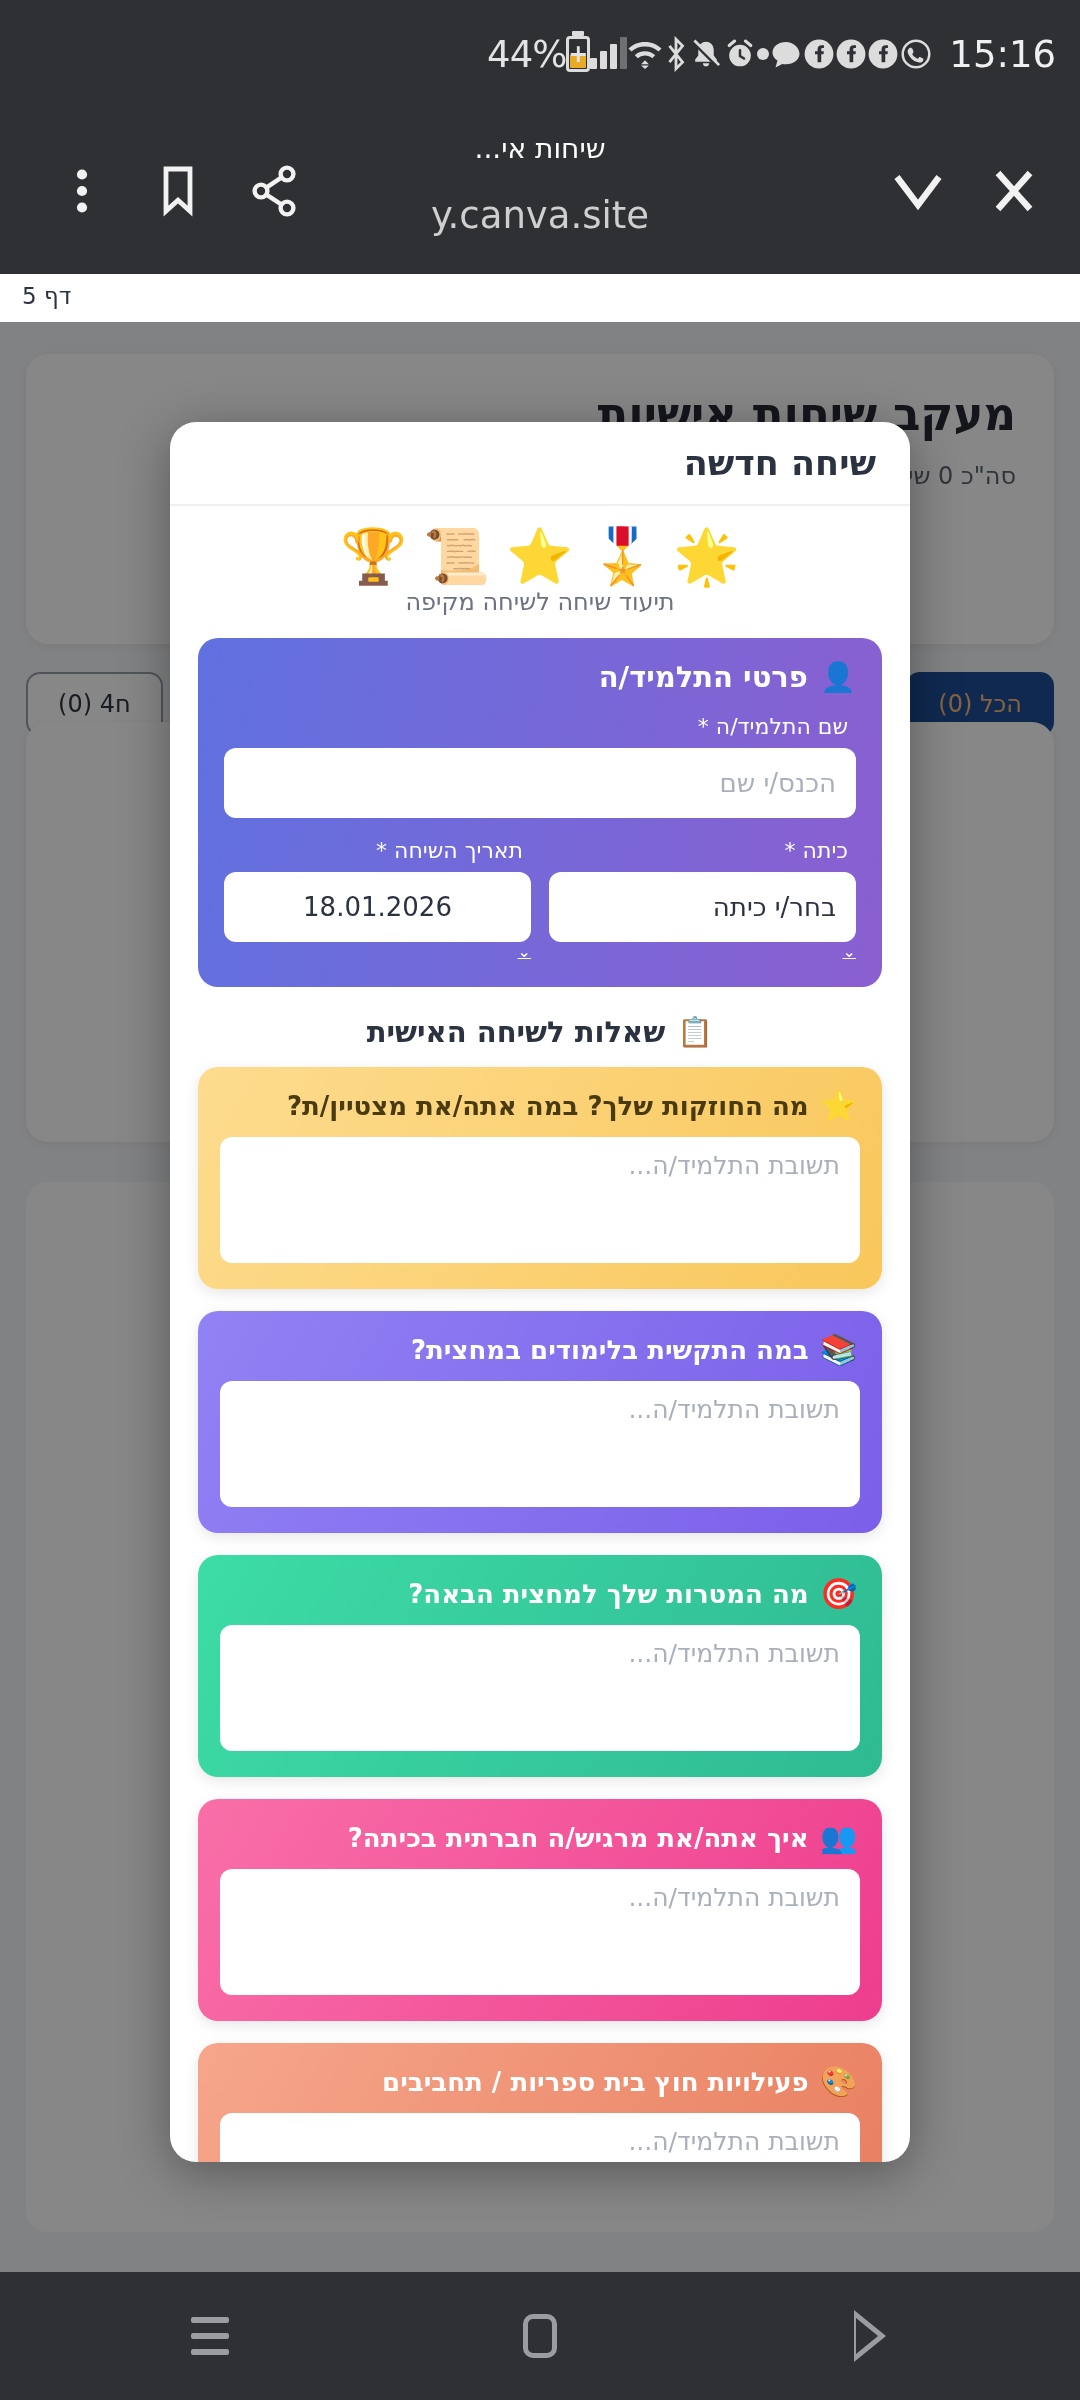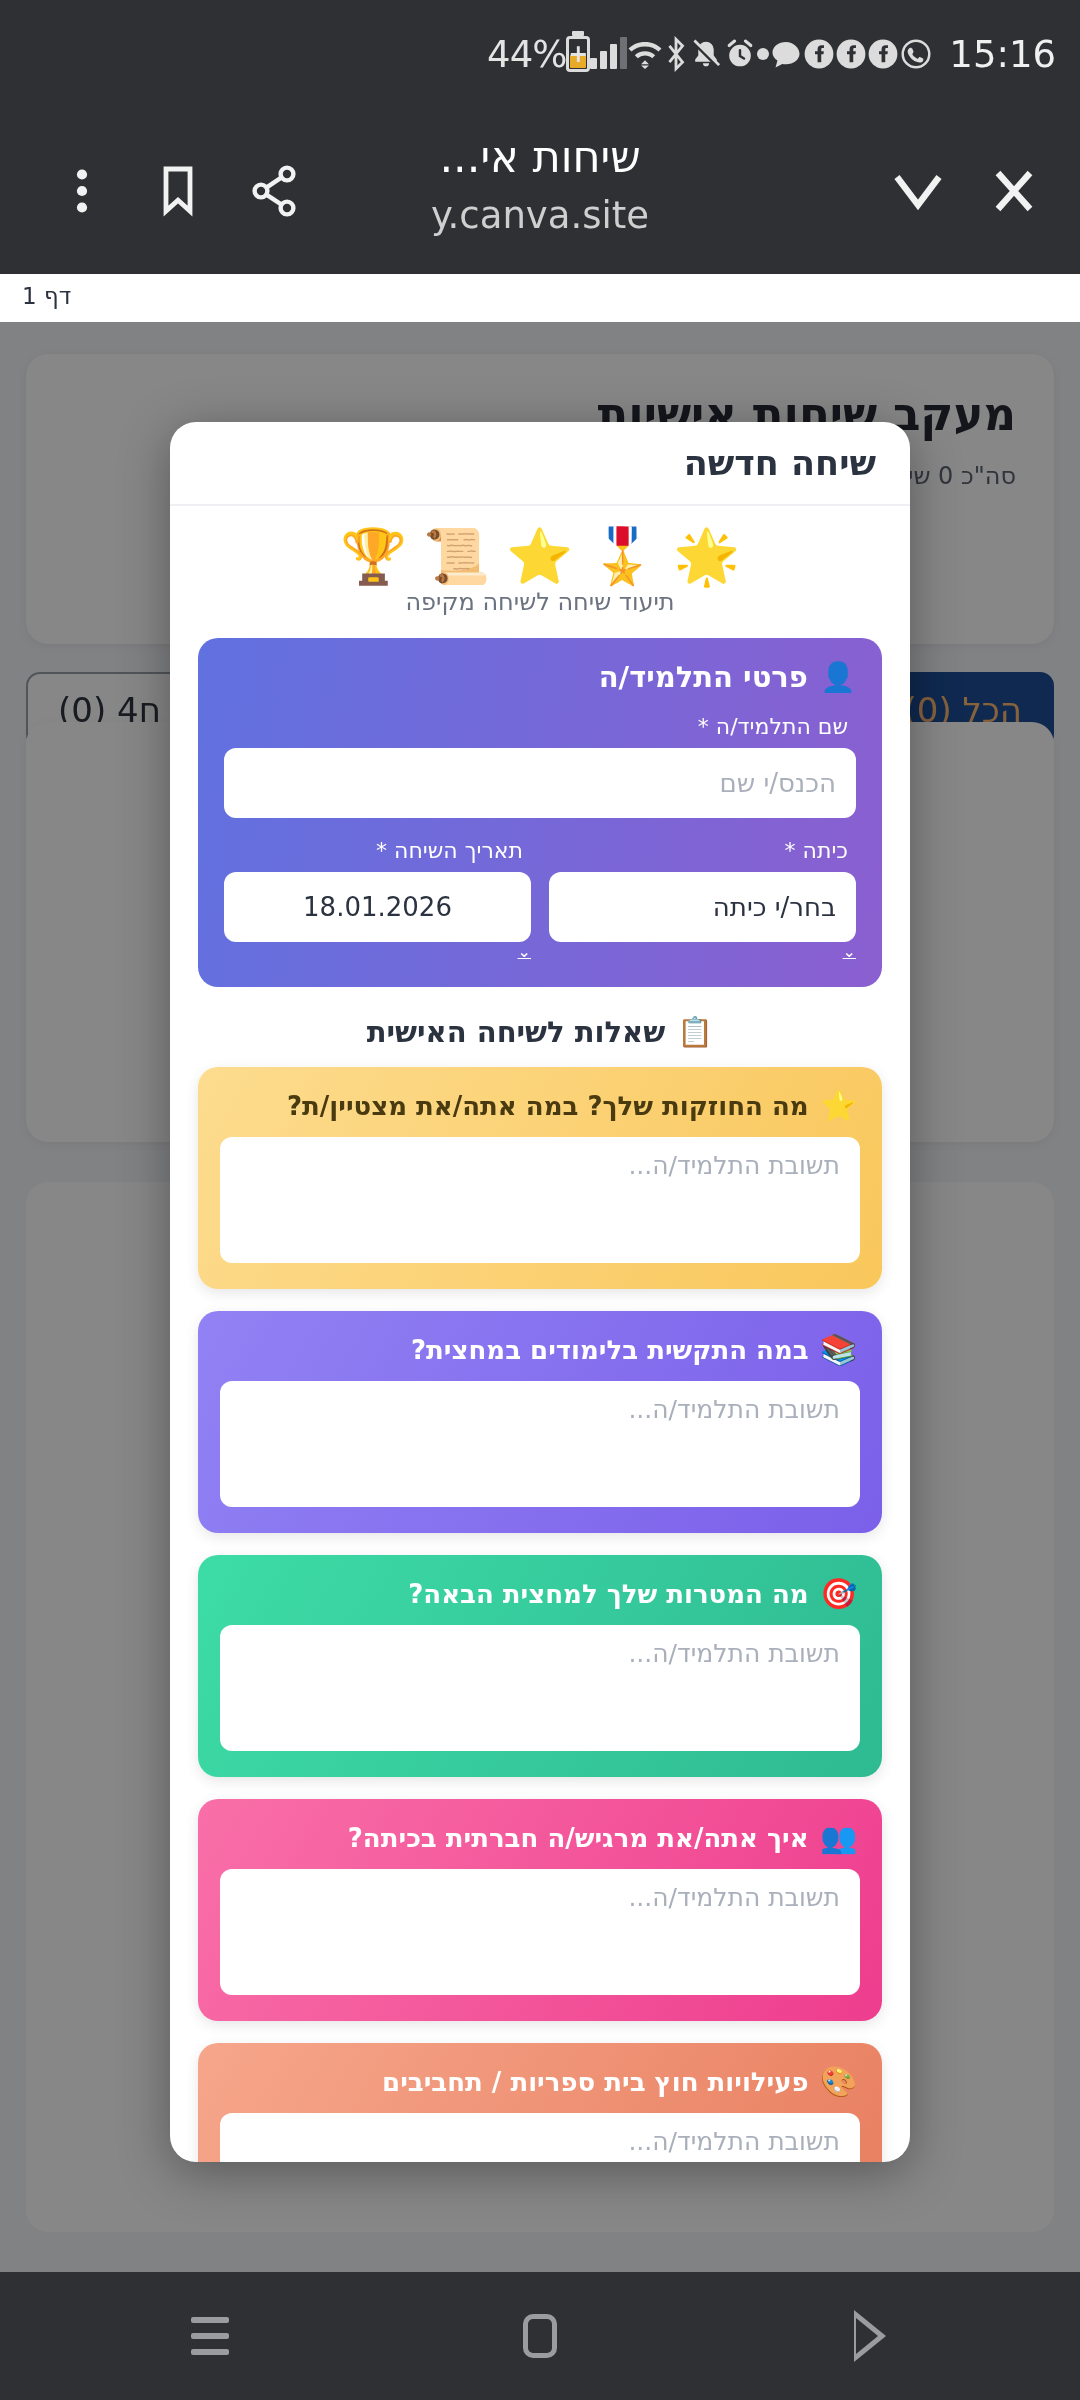--- a/index.html
+++ b/index.html
@@ -61,21 +61,21 @@
   }
   .bb-btn {
     width: 96px; height: 96px; display: flex; align-items: center; justify-content: center;
     color: #f2f2f2;
   }
   .bb-right {
     position: absolute; top: 0; right: 18px; height: 166px; display: flex; align-items: center;
   }
   .bb-title {
     position: absolute; top: 24px; left: 0; width: 1080px; text-align: center;
-    color: #ffffff; font-size: 43px; direction: rtl; letter-spacing: 0px;
+    color: #ffffff; font-size: 28px; direction: rtl; letter-spacing: 0px;
   }
   .bb-url {
     position: absolute; top: 86px; left: 0; width: 1080px; text-align: center;
     color: #cfcfcf; font-size: 37px; direction: ltr;
   }
 
   
   .pagestrip {
     position: absolute; top: 274px; left: 0; width: 1080px; height: 48px;
     background: #ffffff; direction: rtl;
@@ -100,21 +100,21 @@
     position: absolute; top: 34px; right: 38px;
     color: #262b35; font-size: 45px; font-weight: bold; direction: rtl; margin-left: 48px;
   }
   .app-sub {
     position: absolute; top: 108px; right: 38px;
     color: #5d6472; font-size: 24px; direction: rtl; white-space: nowrap;
   }
   .chip-row { position: absolute; direction: rtl; display: flex; gap: 16px; }
   .chip {
     border: 2px solid #9aa0ab; border-radius: 14px; color: #2f3540;
-    font-size: 34px; padding: 16px 30px; background: #ffffff; white-space: nowrap;
+    font-size: 24px; padding: 16px 30px; background: #ffffff; white-space: nowrap;
   }
   .chip.primary { background: #1e4f97; border-color: #1e4f97; color: #fdba74; }
   .chip.diamond { padding: 16px 26px; }
   .btn-new {
     position: absolute; background: #1e4f97; color: #ffffff; border-radius: 12px;
     font-size: 29px; padding: 20px 34px; display: flex; align-items: center; gap: 14px;
     direction: rtl; white-space: nowrap; font-weight: bold;
   }
   .app-panel {
     position: absolute; left: 26px; right: 26px; top: 400px; height: 420px;
@@ -338,21 +338,21 @@
       </div>
       <div class="bb-btn">
         <svg width="48" height="48" viewBox="0 0 24 24">
             <path fill="none" stroke="#f2f2f2" stroke-width="3.2" d="M4 3l16 18M20 3L4 21"></path>
           </svg>
       </div>
     </div>
   </div>
 
   <div class="pagestrip">
-    <span>דף 1</span>
+    <span>דף 5</span>
   </div>
 
   <div class="appbg">
     <div class="app-card">
       <div class="app-title">מעקב שיחות אישיות</div>
       <div class="app-sub">סה"כ 0 שיחות מתוע</div>
     </div>
 
     <div class="chip-row" style="top:350px; right:26px;">
       <div class="chip primary">הכל (0)</div>

